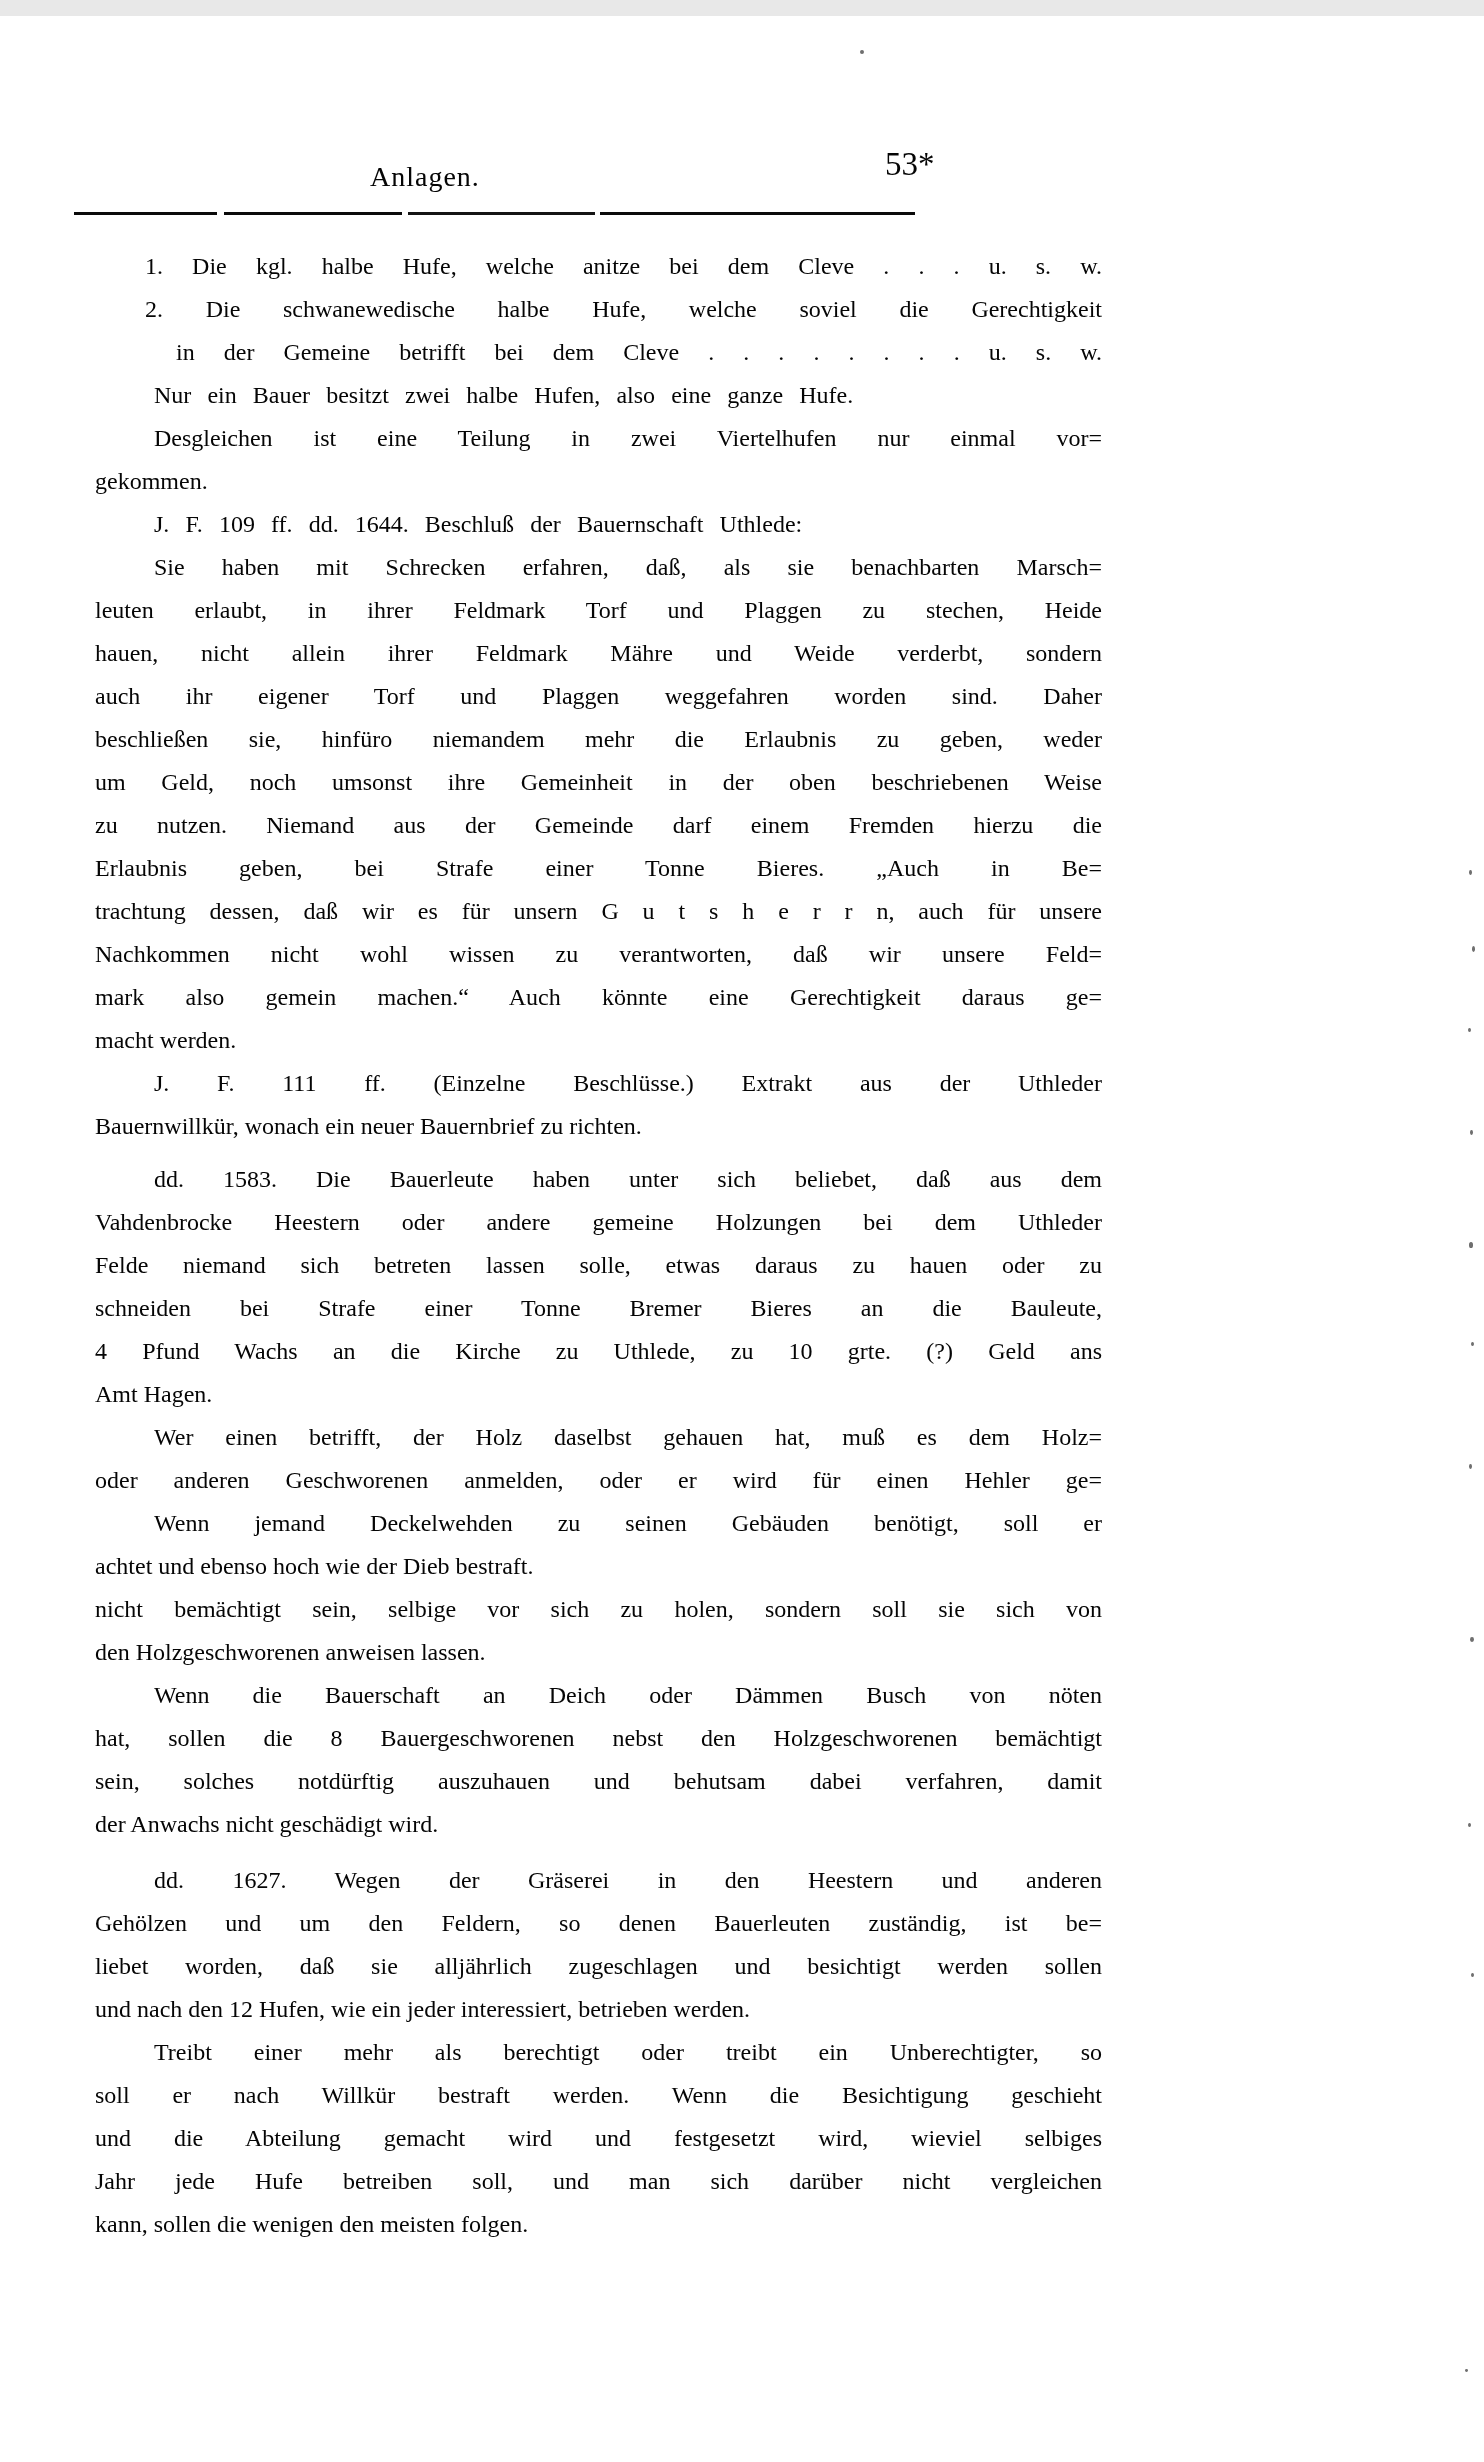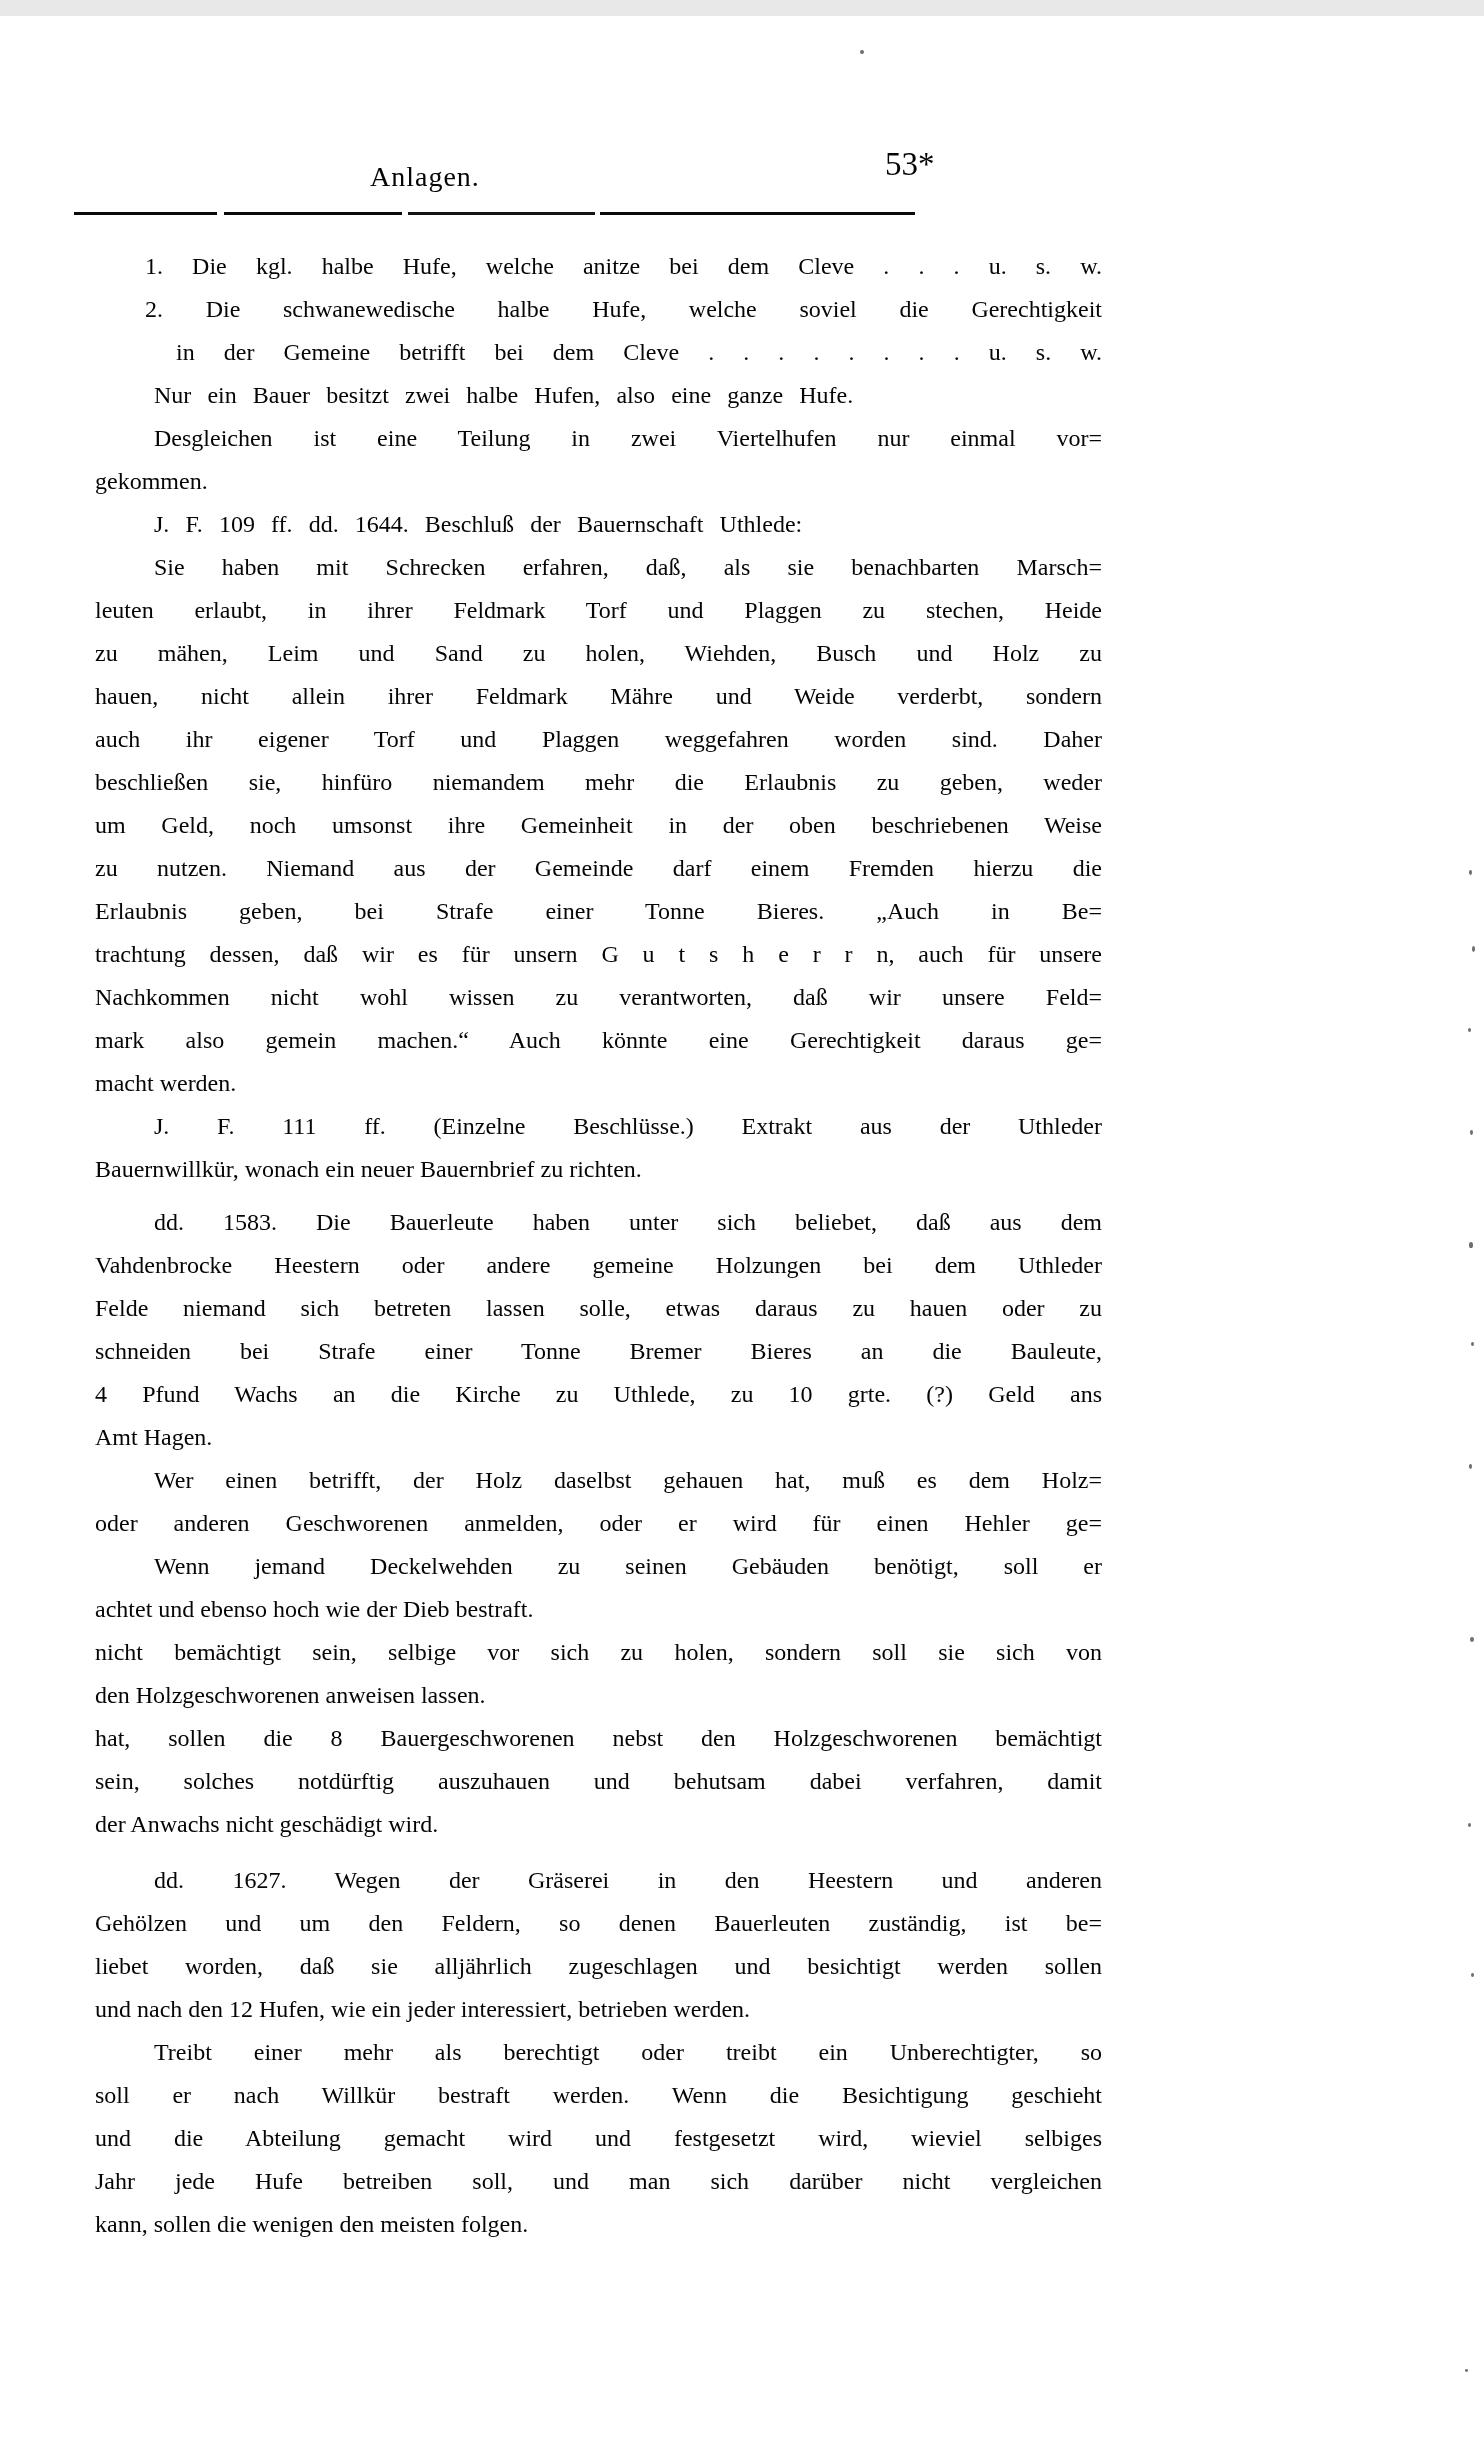--- a/index.html
+++ b/index.html
@@ -63,21 +63,20 @@
   <div class="text-body">
     <div class="ln j num">1. Die kgl. halbe Hufe, welche anitze bei dem Cleve . . . u. s. w.</div>
     <div class="ln j num">2. Die schwanewedische halbe Hufe, welche soviel die Gerechtigkeit</div>
     <div class="ln j cont">in der Gemeine betrifft bei dem Cleve . . . . . . . . u. s. w.</div>
     <div class="ln ind w">Nur ein Bauer besitzt zwei halbe Hufen, also eine ganze Hufe.</div>
     <div class="ln j ind">Desgleichen ist eine Teilung in zwei Viertelhufen nur einmal vor=</div>
     <div class="ln">gekommen.</div>
     <div class="ln ind w">J. F. 109 ff. dd. 1644. Beschluß der Bauernschaft Uthlede:</div>
     <div class="ln j ind">Sie haben mit Schrecken erfahren, daß, als sie benachbarten Marsch=</div>
     <div class="ln j">leuten erlaubt, in ihrer Feldmark Torf und Plaggen zu stechen, Heide</div>
-    <div class="ln j">zu mähen, Leim und Sand zu holen, Wiehden, Busch und Holz zu</div>
     <div class="ln j">hauen, nicht allein ihrer Feldmark Mähre und Weide verderbt, sondern</div>
     <div class="ln j">auch ihr eigener Torf und Plaggen weggefahren worden sind. Daher</div>
     <div class="ln j">beschließen sie, hinfüro niemandem mehr die Erlaubnis zu geben, weder</div>
     <div class="ln j">um Geld, noch umsonst ihre Gemeinheit in der oben beschriebenen Weise</div>
     <div class="ln j">zu nutzen. Niemand aus der Gemeinde darf einem Fremden hierzu die</div>
     <div class="ln j">Erlaubnis geben, bei Strafe einer Tonne Bieres. „Auch in Be=</div>
     <div class="ln j">trachtung dessen, daß wir es für unsern G u t s h e r r n, auch für unsere</div>
     <div class="ln j">Nachkommen nicht wohl wissen zu verantworten, daß wir unsere Feld=</div>
     <div class="ln j">mark also gemein machen.“ Auch könnte eine Gerechtigkeit daraus ge=</div>
     <div class="ln">macht werden.</div>
@@ -88,20 +87,21 @@
     <div class="ln j">Felde niemand sich betreten lassen solle, etwas daraus zu hauen oder zu</div>
     <div class="ln j">schneiden bei Strafe einer Tonne Bremer Bieres an die Bauleute,</div>
     <div class="ln j">4 Pfund Wachs an die Kirche zu Uthlede, zu 10 grte. (?) Geld ans</div>
     <div class="ln">Amt Hagen.</div>
     <div class="ln j ind">Wer einen betrifft, der Holz daselbst gehauen hat, muß es dem Holz=</div>
     <div class="ln j">oder anderen Geschworenen anmelden, oder er wird für einen Hehler ge=</div>
     <div class="ln j ind">Wenn jemand Deckelwehden zu seinen Gebäuden benötigt, soll er</div>
     <div class="ln">achtet und ebenso hoch wie der Dieb bestraft.</div>
     <div class="ln j">nicht bemächtigt sein, selbige vor sich zu holen, sondern soll sie sich von</div>
     <div class="ln">den Holzgeschworenen anweisen lassen.</div>
+    <div class="ln j ind">Wenn die Bauerschaft an Deich oder Dämmen Busch von nöten</div>
     <div class="ln j">hat, sollen die 8 Bauergeschworenen nebst den Holzgeschworenen bemächtigt</div>
     <div class="ln j">sein, solches notdürftig auszuhauen und behutsam dabei verfahren, damit</div>
     <div class="ln">der Anwachs nicht geschädigt wird.</div>
     <div class="ln j ind g2">dd. 1627. Wegen der Gräserei in den Heestern und anderen</div>
     <div class="ln j">Gehölzen und um den Feldern, so denen Bauerleuten zuständig, ist be=</div>
     <div class="ln j">liebet worden, daß sie alljährlich zugeschlagen und besichtigt werden sollen</div>
     <div class="ln">und nach den 12 Hufen, wie ein jeder interessiert, betrieben werden.</div>
     <div class="ln j ind">Treibt einer mehr als berechtigt oder treibt ein Unberechtigter, so</div>
     <div class="ln j">soll er nach Willkür bestraft werden. Wenn die Besichtigung geschieht</div>
     <div class="ln j">und die Abteilung gemacht wird und festgesetzt wird, wieviel selbiges</div>

